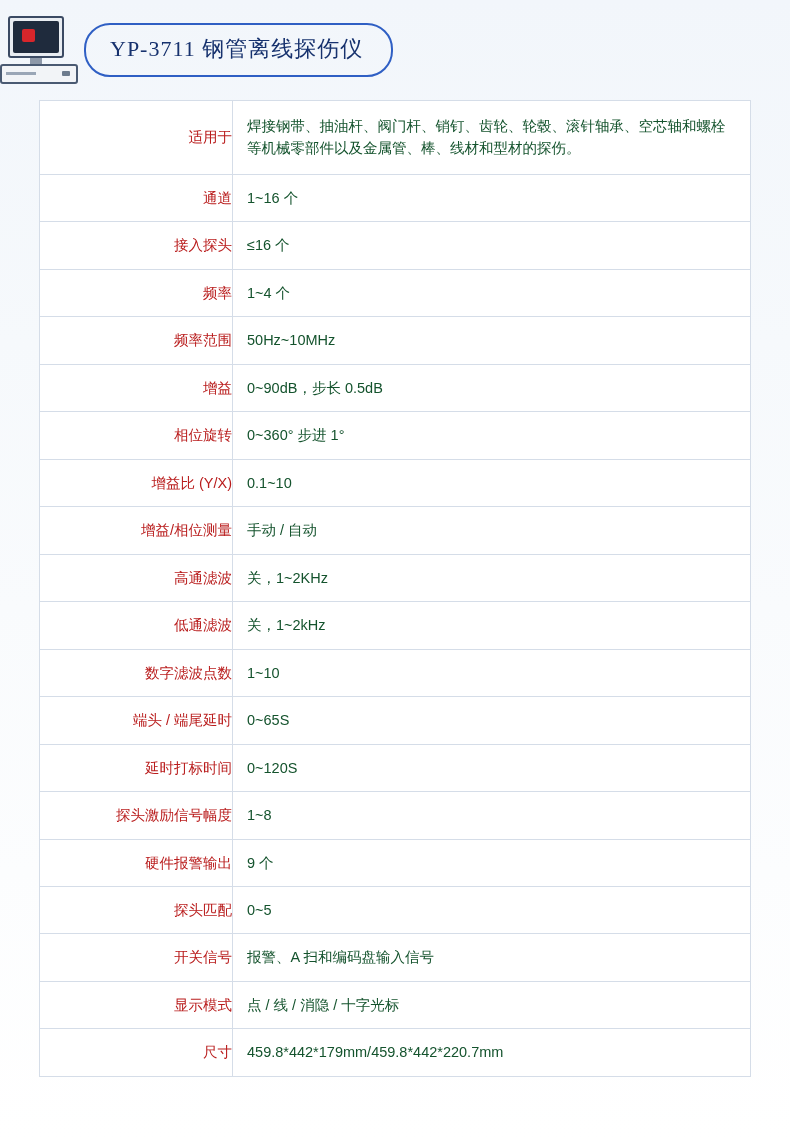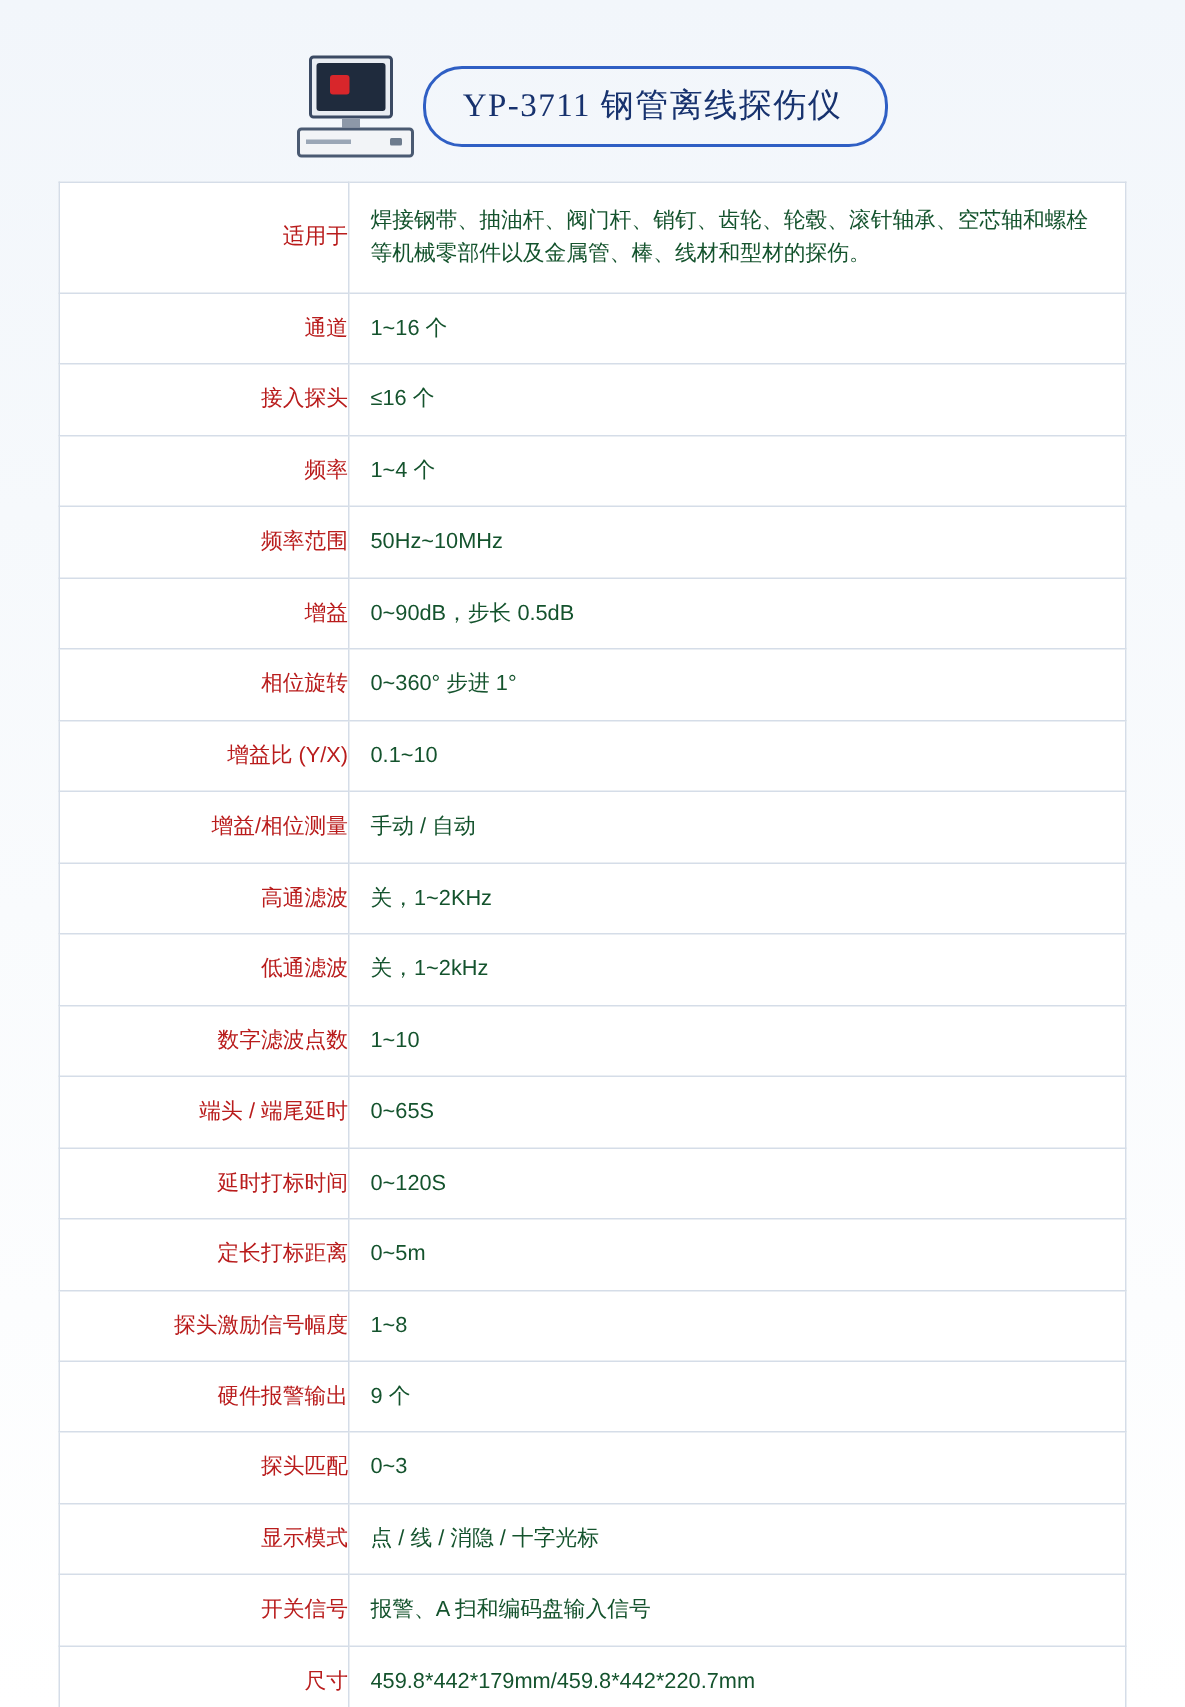--- a/index.html
+++ b/index.html
@@ -18,25 +18,24 @@
     position: relative;
     width: 790px;
     height: 1138px;
     box-sizing: border-box;
   }
 
   
   .header {
     display: flex;
     align-items: center;
-    justify-content: center;
+    justify-content: flex-start;
     padding-top: 14px;
     padding-bottom: 6px;
     gap: 6px;
-    margin-top: 21px;
   }
   .monitor-icon {
     width: 78px;
     height: 72px;
     position: relative;
     flex: 0 0 auto;
   }
   .monitor-icon .screen-body {
     position: absolute;
     left: 8px;
@@ -221,43 +220,39 @@
       </tr>
       <tr>
         <td class="label">端头 / 端尾延时</td>
         <td class="value">0~65S</td>
       </tr>
       <tr>
         <td class="label">延时打标时间</td>
         <td class="value">0~120S</td>
       </tr>
       <tr>
-        <td class="label">定长打标距离</td>
-        <td class="value">0~5m</td>
-      </tr>
-      <tr>
         <td class="label">探头激励信号幅度</td>
         <td class="value">1~8</td>
       </tr>
       <tr>
         <td class="label">硬件报警输出</td>
         <td class="value">9 个</td>
       </tr>
       <tr>
         <td class="label">探头匹配</td>
-        <td class="value">0~3</td>
+        <td class="value">0~5</td>
+      </tr>
+      <tr>
+        <td class="label">开关信号</td>
+        <td class="value">报警、A 扫和编码盘输入信号</td>
       </tr>
       <tr>
         <td class="label">显示模式</td>
         <td class="value">点 / 线 / 消隐 / 十字光标</td>
       </tr>
       <tr>
-        <td class="label">开关信号</td>
-        <td class="value">报警、A 扫和编码盘输入信号</td>
-      </tr>
-      <tr>
         <td class="label">尺寸</td>
         <td class="value">459.8*442*179mm/459.8*442*220.7mm</td>
       </tr>
     </tbody>
   </table>
 
 </div>
 
 </body></html>

